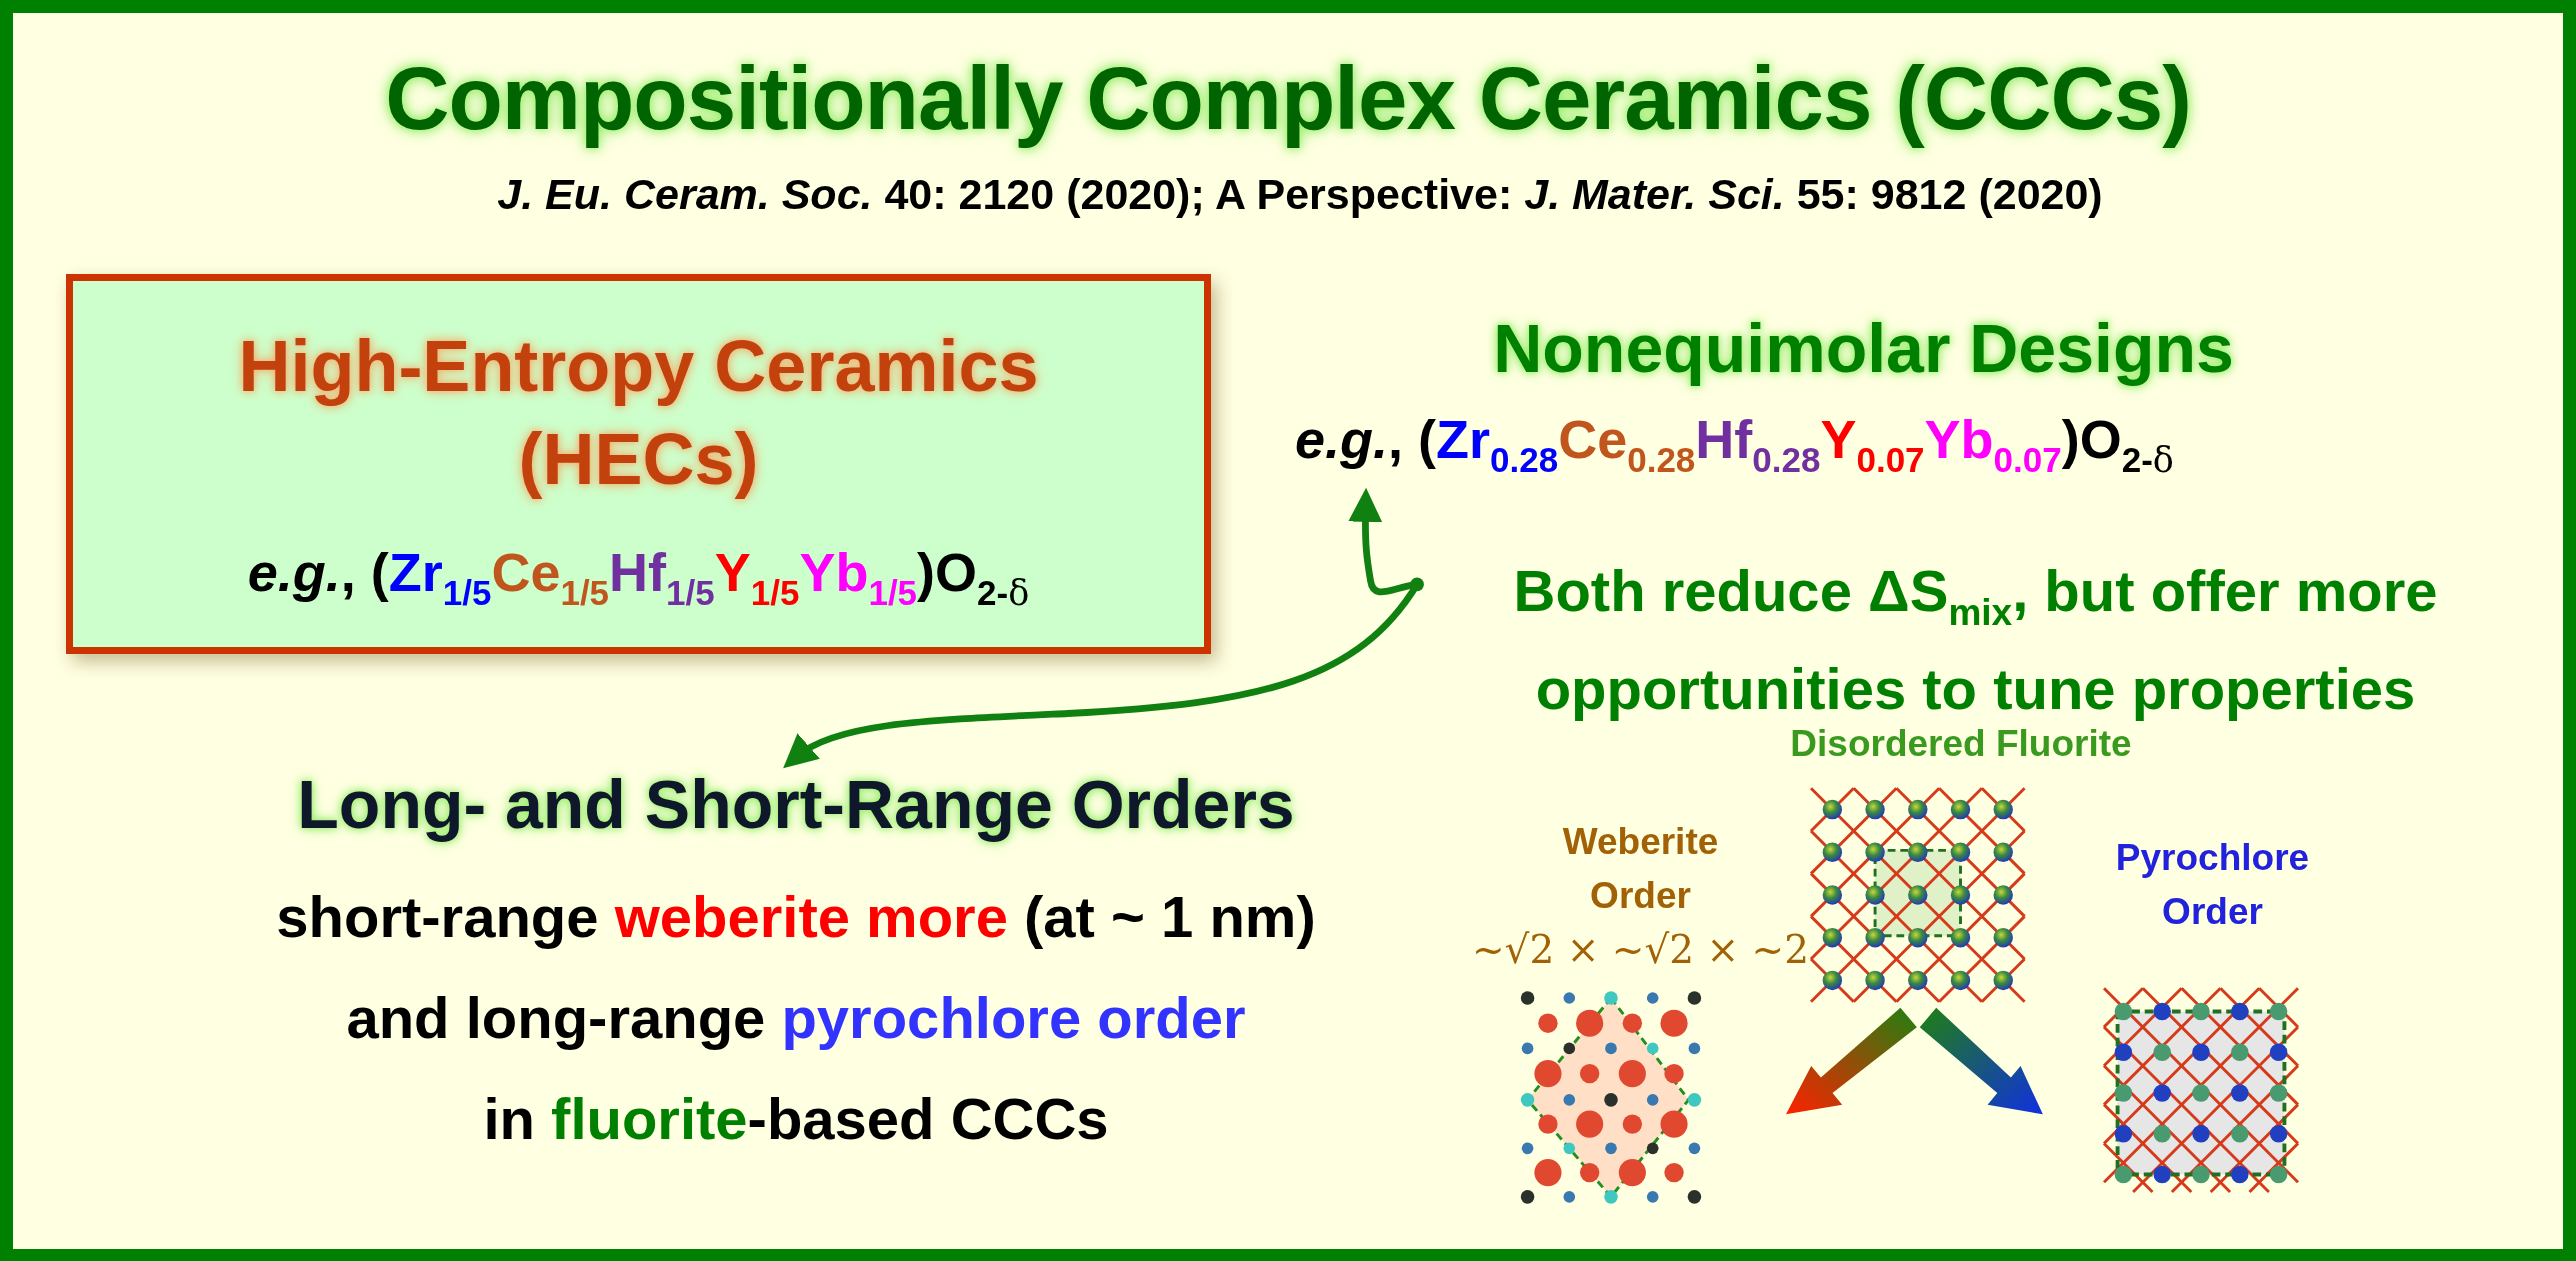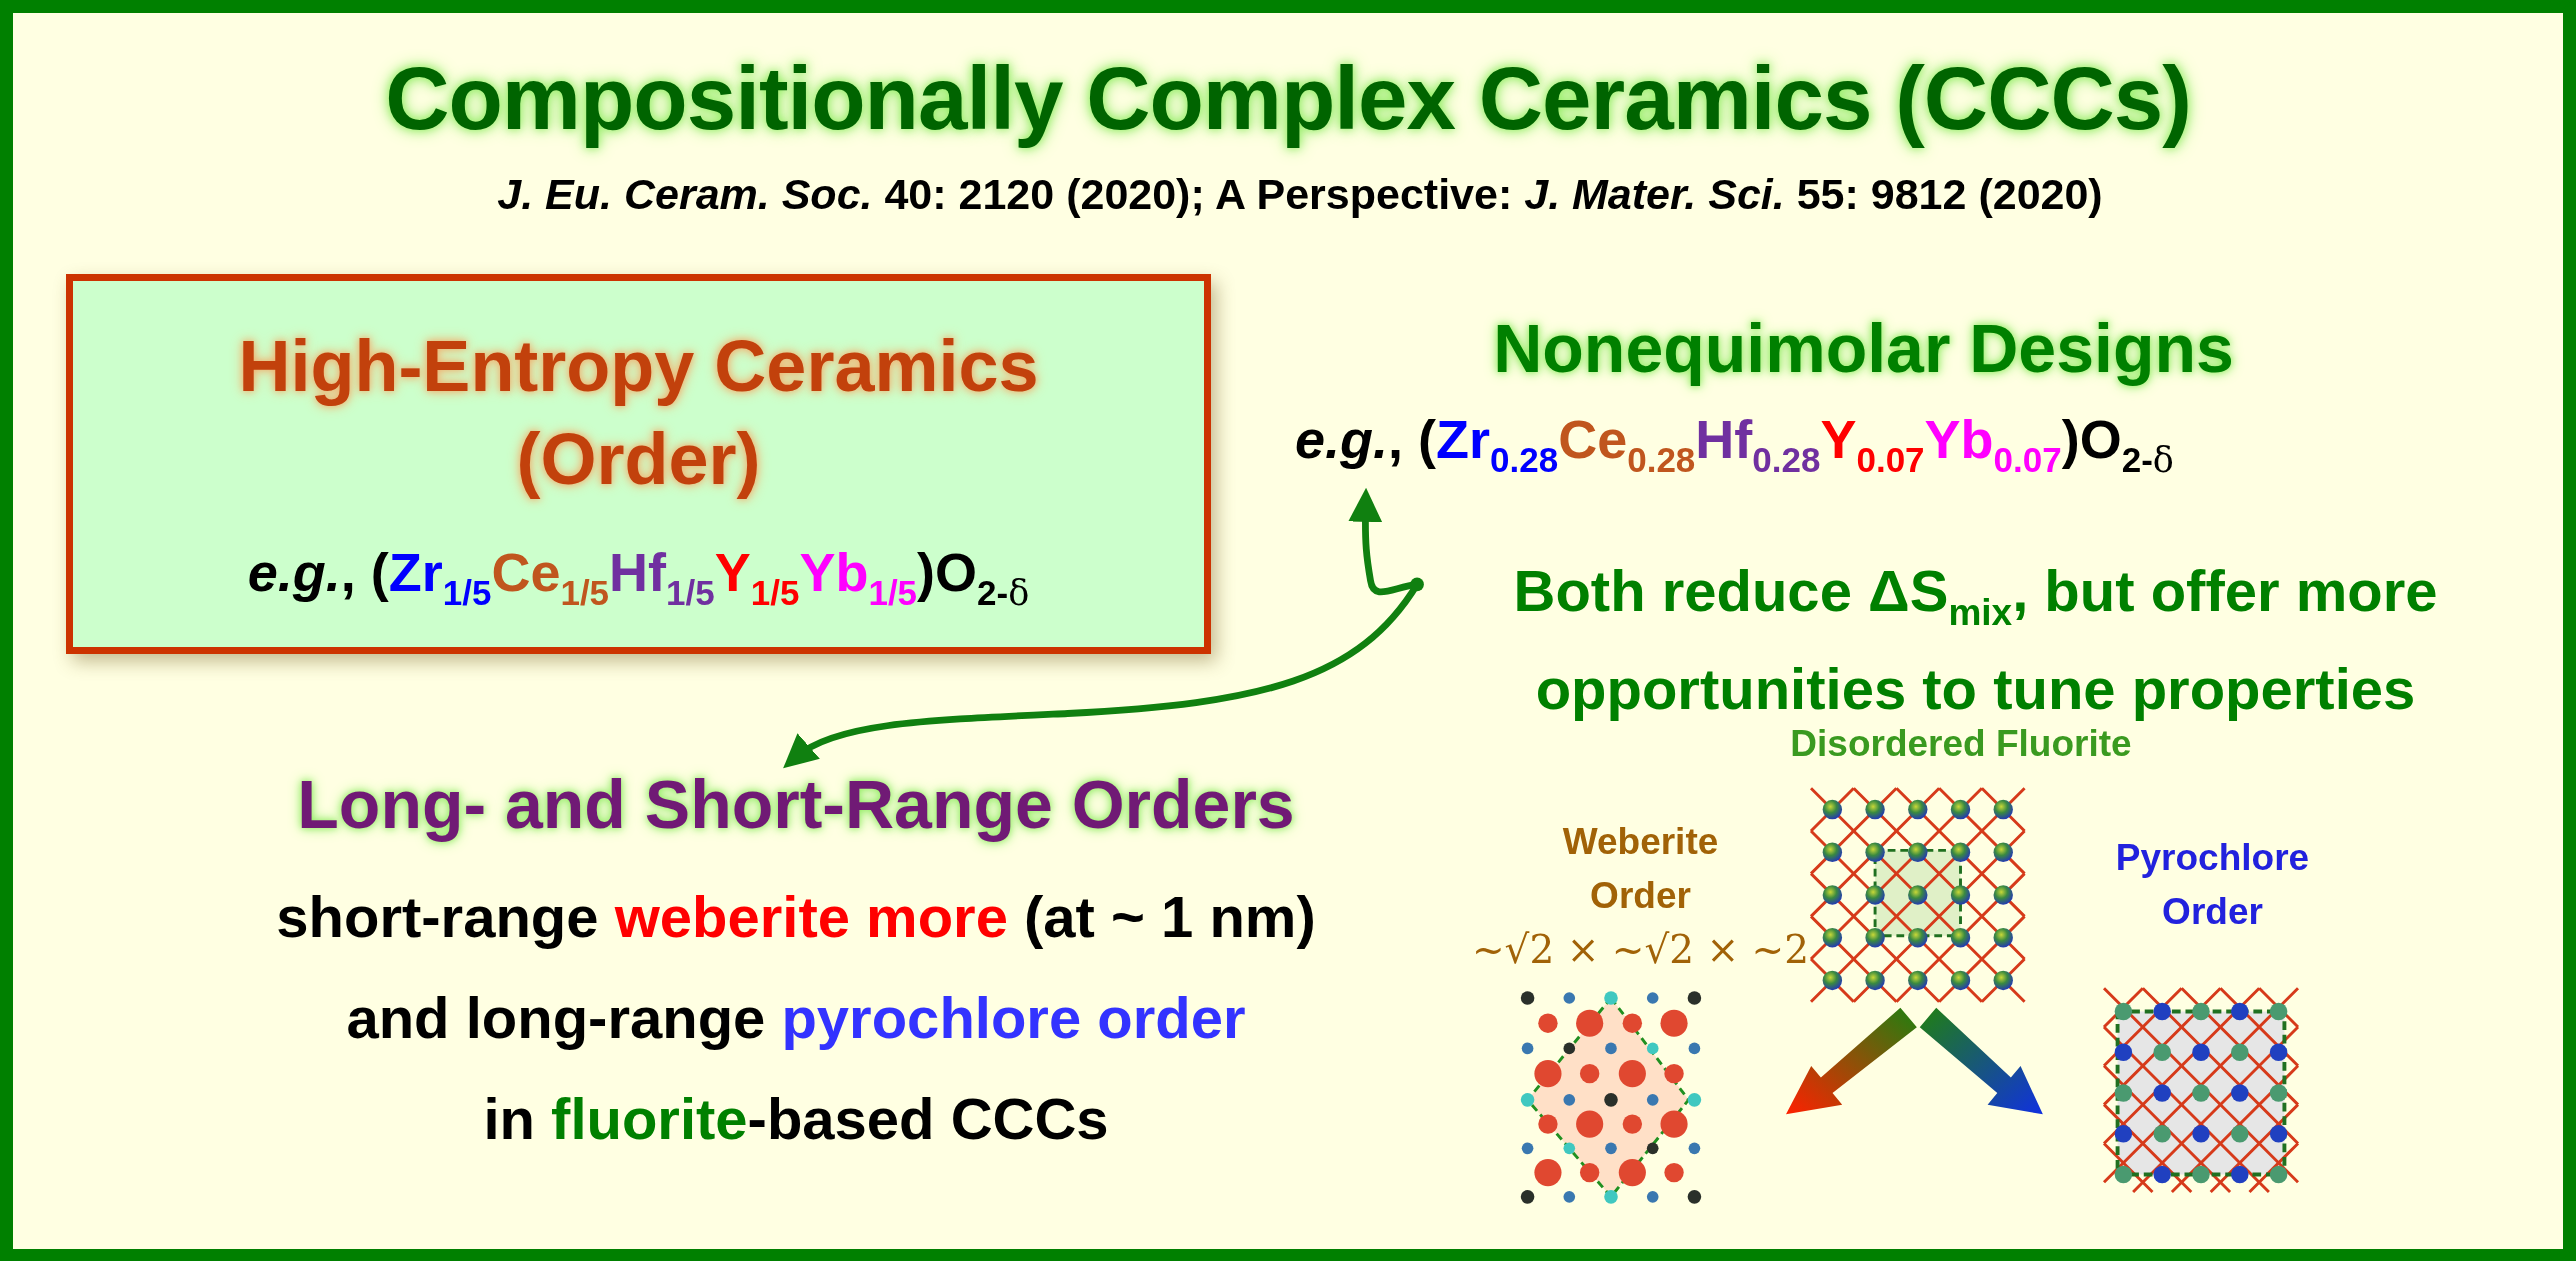--- a/index.html
+++ b/index.html
@@ -17,21 +17,21 @@
     text-shadow:0 0 7.8px #f0b070, 0 0 13.6px #f0c080; }
   .formula { font-size:54px; font-weight:bold; color:#000; white-space:nowrap; }
   .formula .eg { font-style:italic; }
   .formula sub { font-size:35px; vertical-align:-13.6px; }
   .c-zr { color:#0000ff; } .c-ce { color:#c0561e; } .c-hf { color:#7030a0; } .c-y { color:#ff0000; } .c-yb { color:#ff00ff; }
   .delta { font-family:"DejaVu Serif", serif; font-weight:normal; }
   .nonequi-title { left:1291px; width:1145px; top:309px; font-size:68px; font-weight:bold; color:#008000;
     text-shadow:0 0 7.8px #90ee60, 0 0 13.6px #a6ee80; }
   .both-text { left:1427px; width:1097px; top:553px; font-size:58px; font-weight:bold; color:#008000; line-height:76px; }
   .both-text sub { font-size:37px; vertical-align:-13.6px; }
-  .lr-title { left:97px; width:1398px; top:765px; font-size:68px; font-weight:bold; color:#701a75;
+  .lr-title { left:97px; width:1398px; top:765px; font-size:68px; font-weight:bold; color:#0f172a;
     text-shadow:0 0 7.8px #90ee60, 0 0 13.6px #a6ee80; }
   .lr-body { left:97px; width:1398px; top:866px; font-size:58px; font-weight:bold; color:#000; line-height:101px; }
   .lr-body .eg { font-style:italic; }
   .red { color:#ff0000; } .blue { color:#3333ff; } .green { color:#008000; }
   .df-label { left:1689px; width:544px; top:723px; font-size:37px; font-weight:bold; color:#3a9a20; }
   .web-label { left:1456px; width:369px; top:815px; font-size:37px; font-weight:bold; color:#a16207; line-height:54px; }
   .web-label .dims { font-family:"DejaVu Serif", serif; font-weight:normal; font-size:39px; }
   .pyro-label { left:2067px; width:291px; top:815px; font-size:37px; font-weight:bold; color:#2222dd; line-height:54px;margin-top:16px; }
   .pyro-label .dims { font-family:"DejaVu Serif", serif; font-weight:normal; font-size:39px; }
   svg { position:absolute; overflow:visible; }
@@ -42,21 +42,21 @@
 <div class="frame"></div>
 
 <div class="abs title center">Compositionally Complex Ceramics (CCCs)</div>
 <div class="abs subtitle center">
   <i>J. Eu. Ceram. Soc.</i><span> 40: 2120 (2020); A Perspective: </span><i>J. Mater. Sci.</i><span> 55: 9812 (2020)</span>
 </div>
 
 <div class="abs hec-box">
   <div class="abs hec-title center">
     <div>High-Entropy Ceramics</div>
-    <div>(Order)</div>
+    <div>(HECs)</div>
   </div>
   <div class="abs formula center" style="left:0;width:100%;top:260px;">
     <span class="eg">e.g.</span><span>, (</span><span class="c-zr"><span>Zr</span><sub>1/5</sub></span><span class="c-ce"><span>Ce</span><sub>1/5</sub></span><span class="c-hf"><span>Hf</span><sub>1/5</sub></span><span class="c-y"><span>Y</span><sub>1/5</sub></span><span class="c-yb"><span>Yb</span><sub>1/5</sub></span><span>)O</span><sub><span>2-</span><span class="delta">δ</span></sub>
   </div>
 </div>
 
 <div class="abs nonequi-title center">Nonequimolar Designs</div>
 <div class="abs formula" style="left:1279px;top:408px;margin-left:16px;">
   <span class="eg">e.g.</span><span>, (</span><span class="c-zr"><span>Zr</span><sub>0.28</sub></span><span class="c-ce"><span>Ce</span><sub>0.28</sub></span><span class="c-hf"><span>Hf</span><sub>0.28</sub></span><span class="c-y"><span>Y</span><sub>0.07</sub></span><span class="c-yb"><span>Yb</span><sub>0.07</sub></span><span>)O</span><sub><span>2-</span><span class="delta">δ</span></sub>
 </div>

